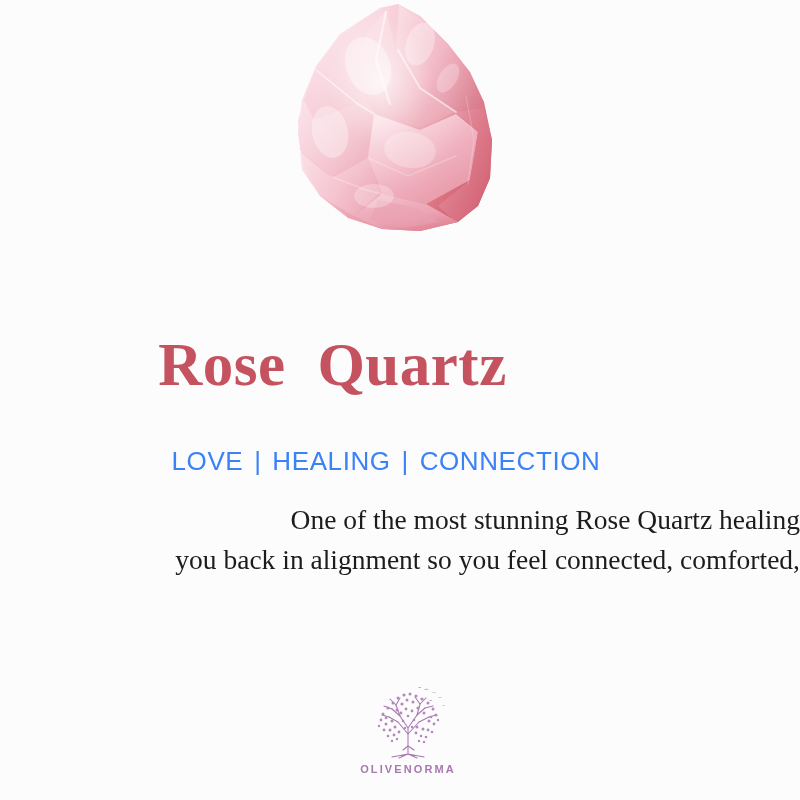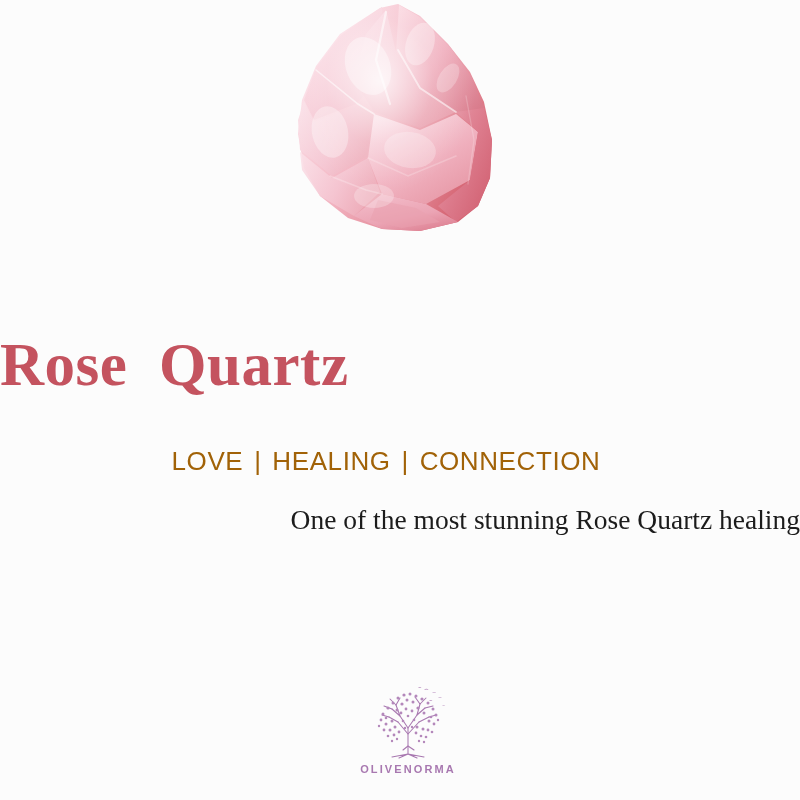--- a/index.html
+++ b/index.html
@@ -41,21 +41,21 @@
   .crystal-svg {
     display: block;
   }
 
   
   .title {
     position: absolute;
     top: 333px;
     left: 0;
     width: 665px;
-    text-align: left;
+    text-align: center;
     font-family: "Liberation Serif", "DejaVu Serif", serif;
     font-weight: bold;
     font-size: 61px;
     line-height: 1.05;
     letter-spacing: 0.5px;
     word-spacing: 16px;
     color: #c4535f;
     margin: 0;
   }
 
@@ -64,21 +64,21 @@
     position: absolute;
     top: 446px;
     left: 0;
     width: 772px;
     text-align: center;
     font-family: "Liberation Sans", "DejaVu Sans", sans-serif;
     font-weight: 400;
     font-size: 26px;
     letter-spacing: 0.6px;
     word-spacing: 3px;
-    color: #a16207;
+    color: #3b82f6;
     margin: 0;
   }
 
   
   .body-copy {
     position: absolute;
     top: 500px;
     left: 0;
     width: 800px;
     text-align: right;
@@ -211,20 +211,21 @@
                L50 196 L34 168 L28 134 L32 100 L46 66 L70 34 Z" fill="url(#gGlow)"></path>
     </svg>
   </div>
 
   <h1 class="title">Rose  Quartz</h1>
 
   <p class="subtitle">LOVE | HEALING | CONNECTION</p>
 
   <p class="body-copy">
     <span class="line">One of the most stunning Rose Quartz healing</span>
+    <span class="line">you back in alignment so you feel connected, comforted,</span>
   </p>
 
   <div class="logo">
     <svg class="logo-mark" width="92" height="76" viewBox="0 0 92 76" aria-label="Olivenorma tree logo">
       <g stroke="#a878b0" fill="none" stroke-width="1.05" stroke-linecap="round">
         <path d="M46 70 L46 44"></path>
         <path d="M46 50 L36 38 M46 50 L57 38"></path>
         <path d="M46 44 L38 32 M46 44 L55 31"></path>
         <path d="M38 32 L30 25 M38 32 L34 21"></path>
         <path d="M55 31 L63 24 M55 31 L58 20"></path>

